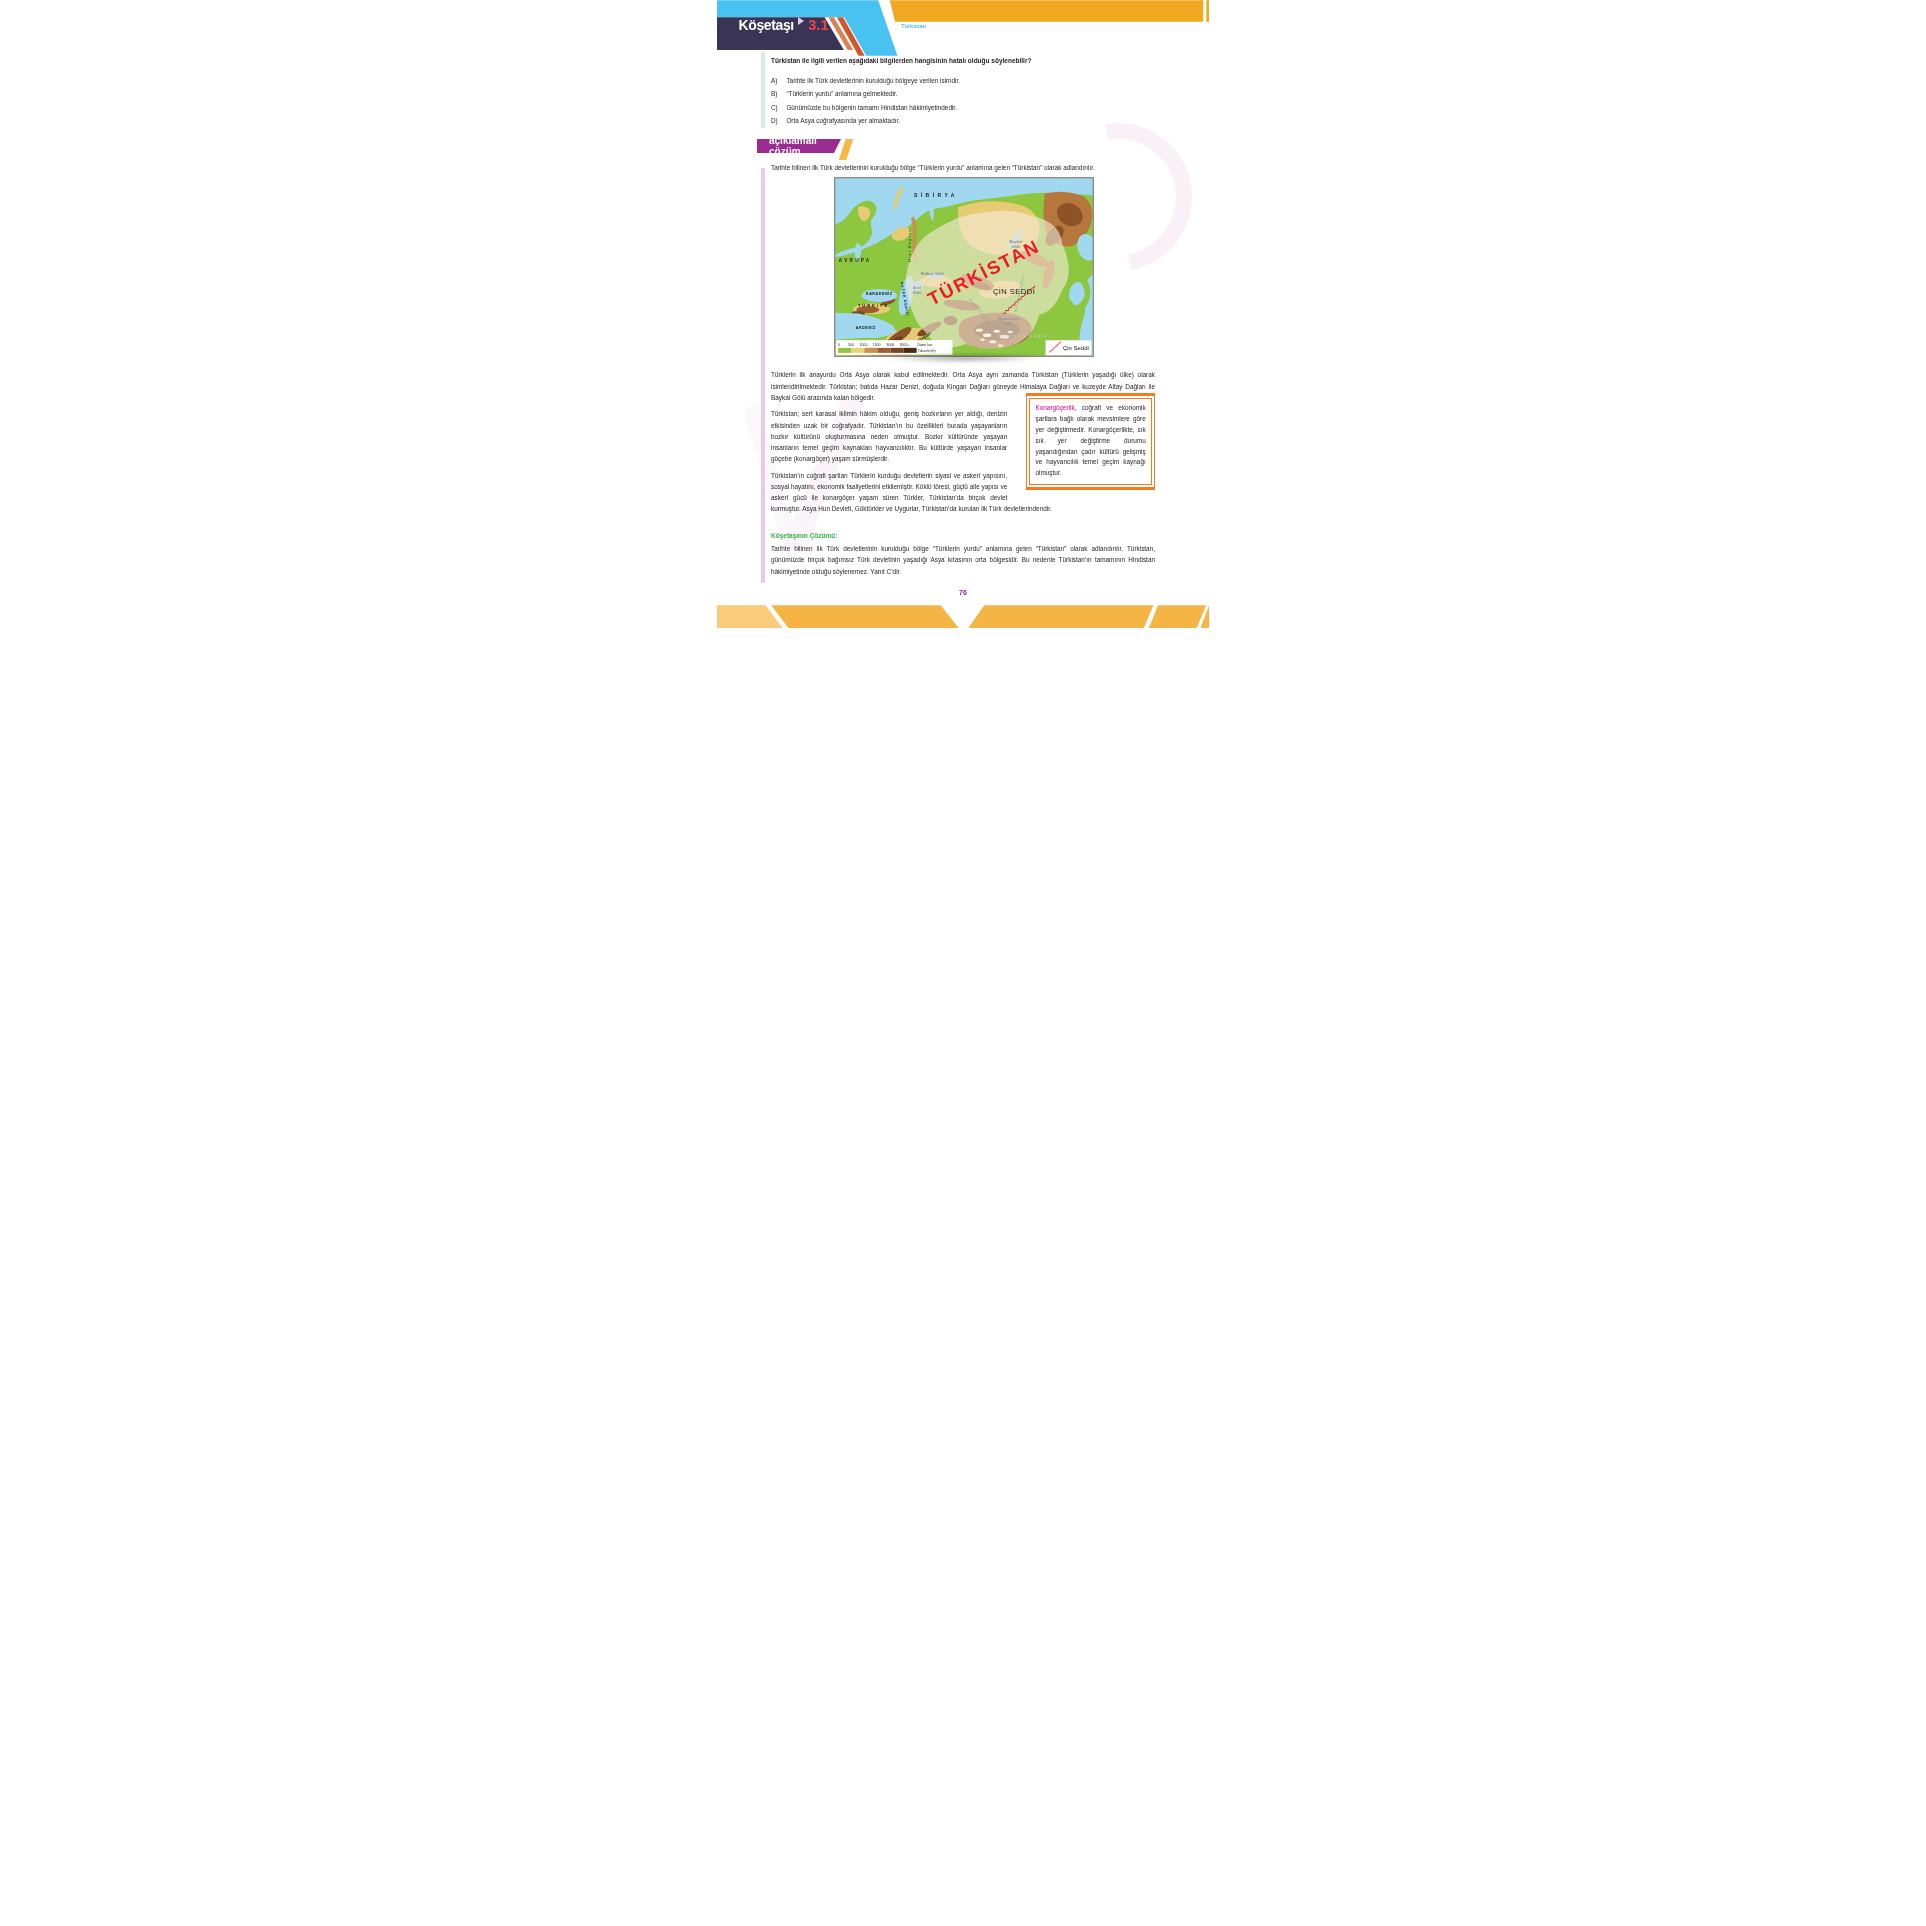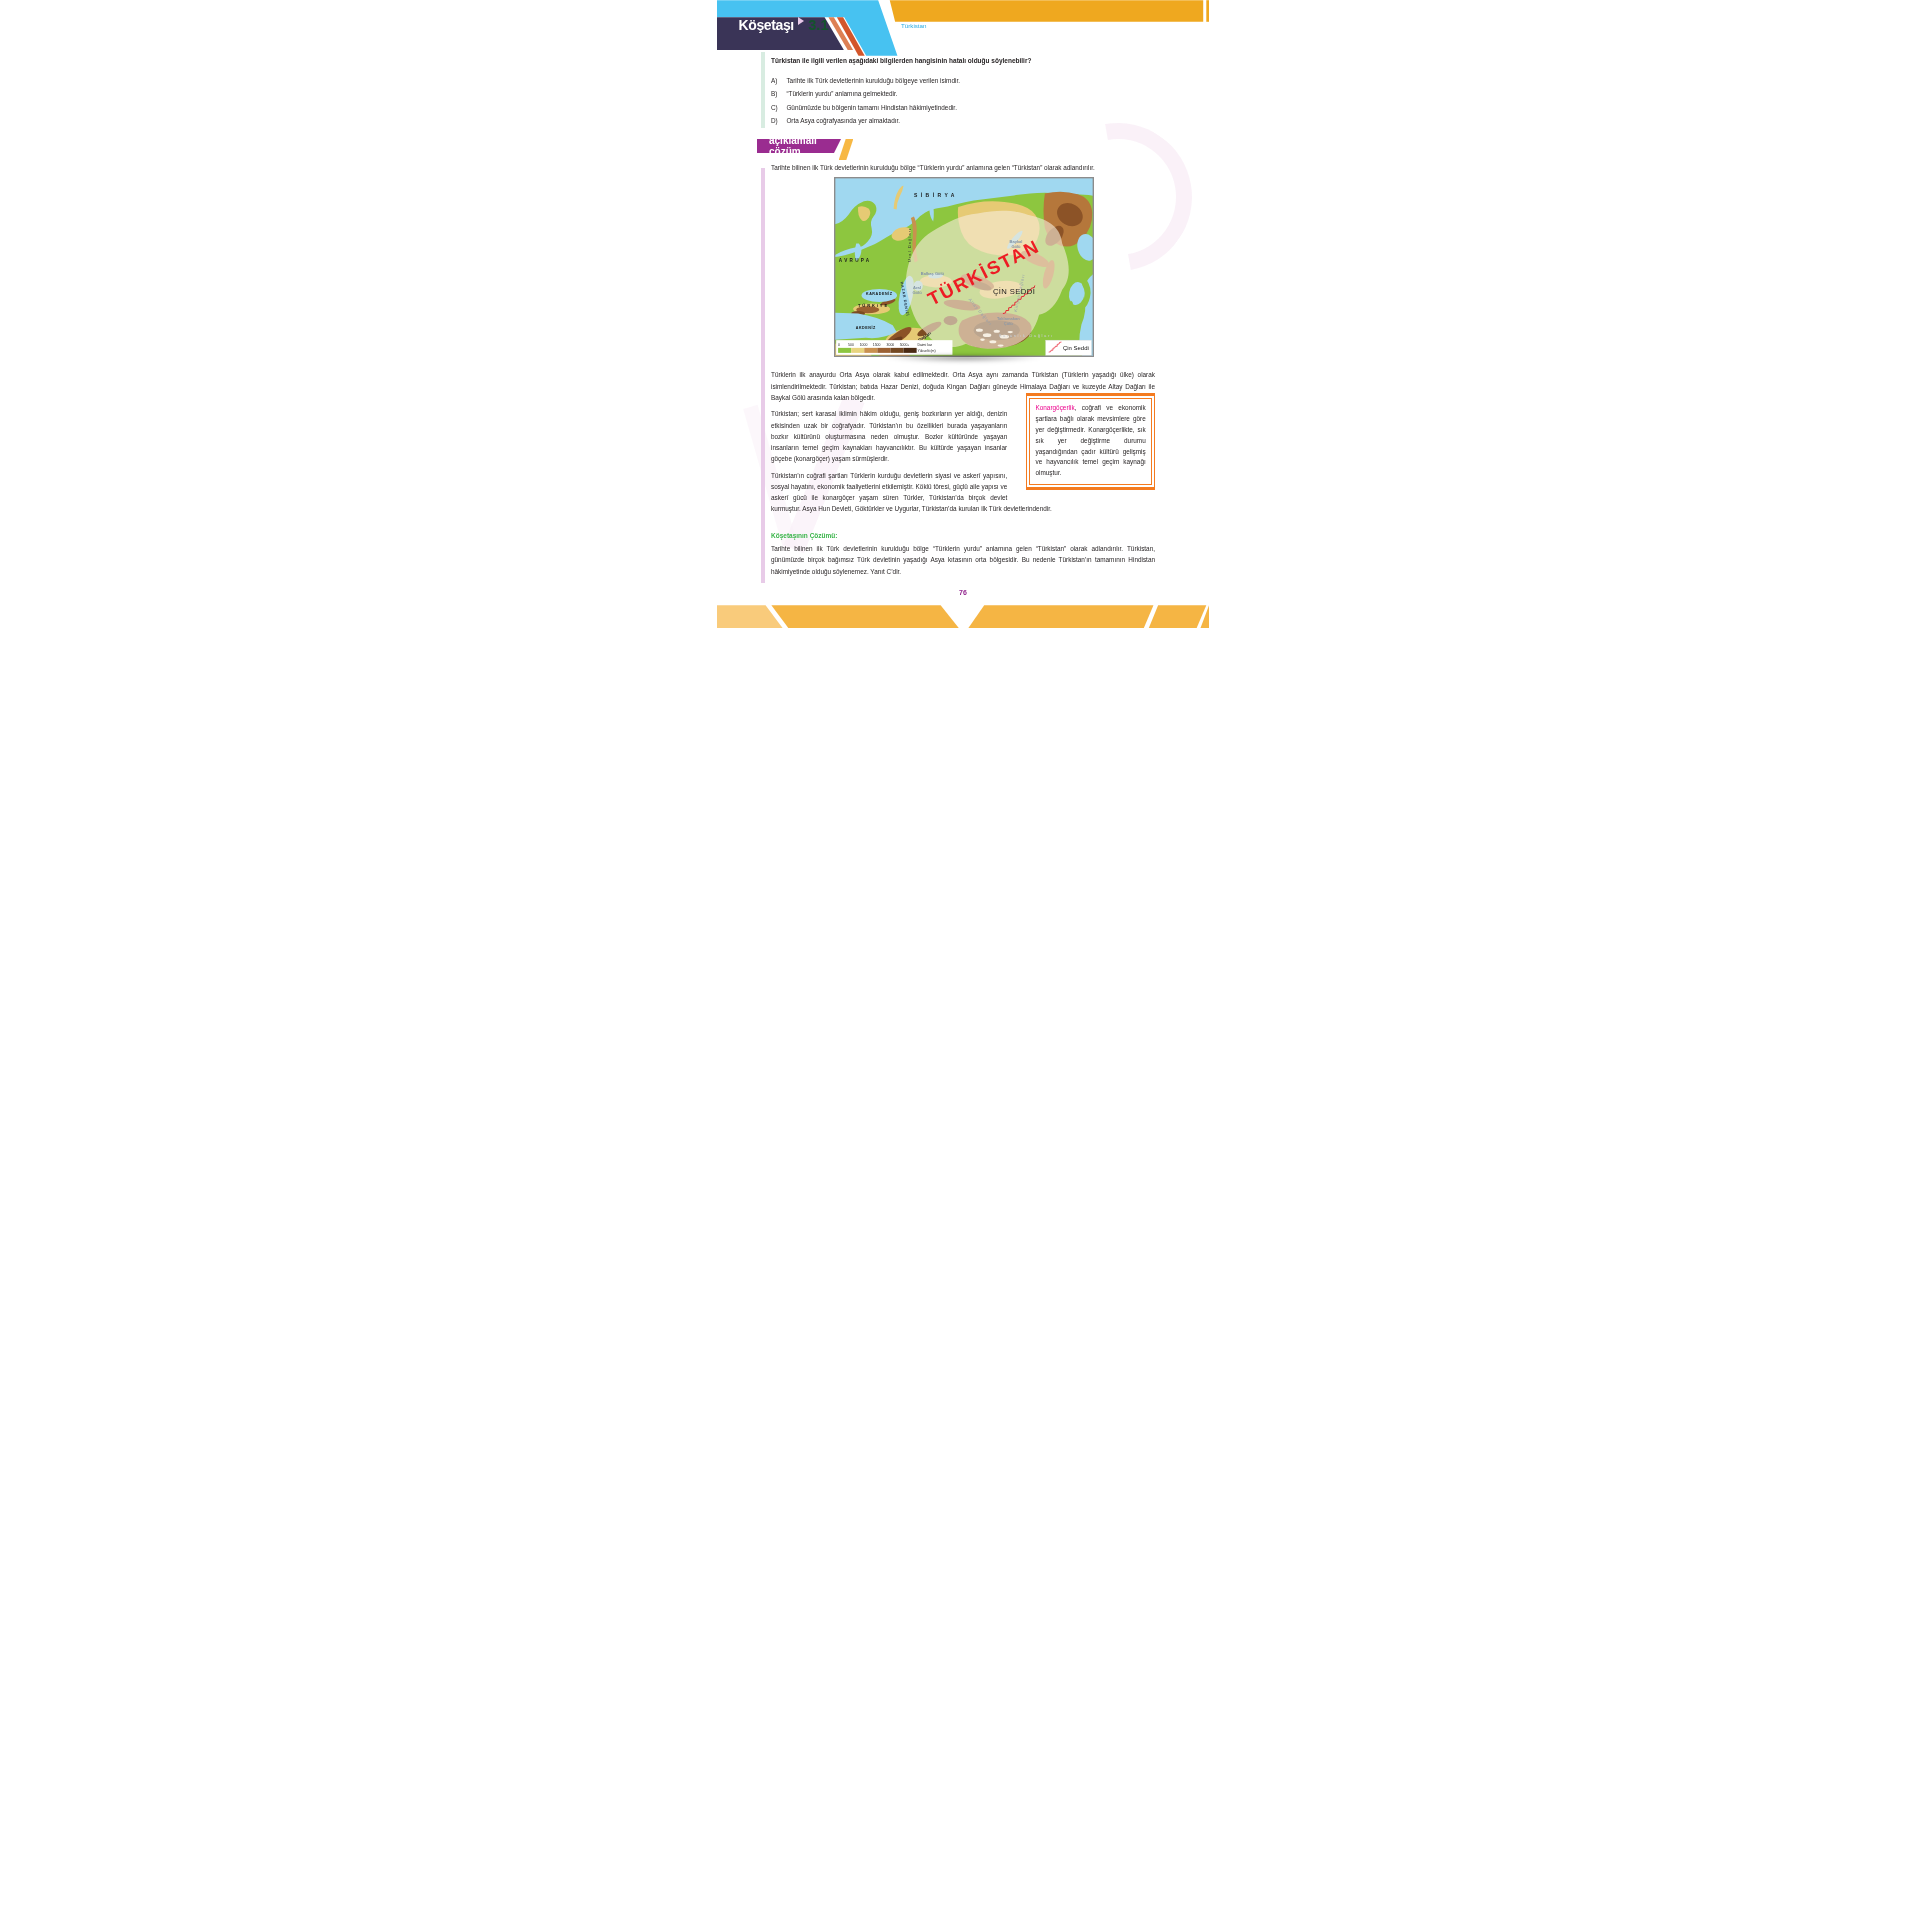--- a/index.html
+++ b/index.html
@@ -7,21 +7,21 @@
         overflow:hidden;font-family:"Liberation Sans",sans-serif;color:#231F20;}
   svg text{font-family:"Liberation Sans",sans-serif;}
 
   
   .hdr{position:absolute;top:0;left:0;z-index:3;}
   .logo-row{position:absolute;top:17px;left:0;width:123px;height:33px;z-index:4;
             display:flex;align-items:flex-start;padding-left:21.6px;box-sizing:border-box;}
   .logo-text{color:#fff;font-weight:bold;font-size:14px;letter-spacing:-0.4px;}
   .logo-arrow{width:0;height:0;border-top:4.2px solid transparent;border-bottom:4.2px solid transparent;
               border-left:6.2px solid #E9C9E9;margin:0 3.9px 0 4.6px;}
-  .logo-num{color:#14532d;font-weight:bold;font-size:14.6px;}
+  .logo-num{color:#ef4444;font-weight:bold;font-size:14.6px;}
   .subtitle{position:absolute;top:22.3px;left:184px;font-size:6.2px;color:#29ABE2;z-index:4;}
 
   
   .bar-question{position:absolute;left:44px;top:52px;width:3.5px;height:76px;background:#D8ECE1;z-index:2;}
   .bar-solution{position:absolute;left:44px;top:168px;width:3.5px;height:415px;background:#E8CBE8;z-index:2;}
 
   
   .question-wrap{position:absolute;left:54px;top:55px;width:385px;z-index:3;}
   .q-title{font-weight:bold;font-size:6.5px;line-height:11.2px;margin:0;}
   .q-options{margin-top:9.2px;}

